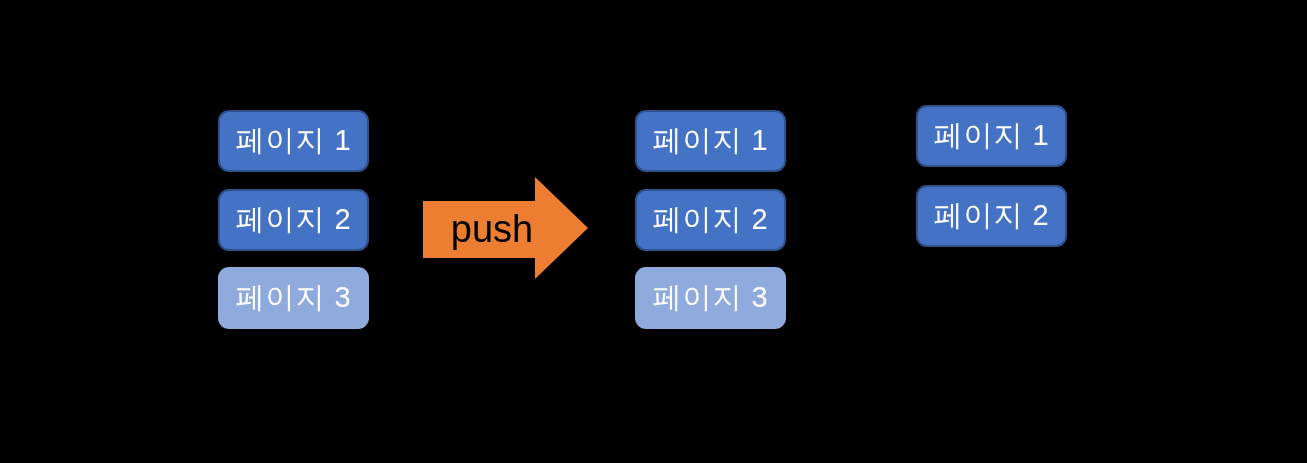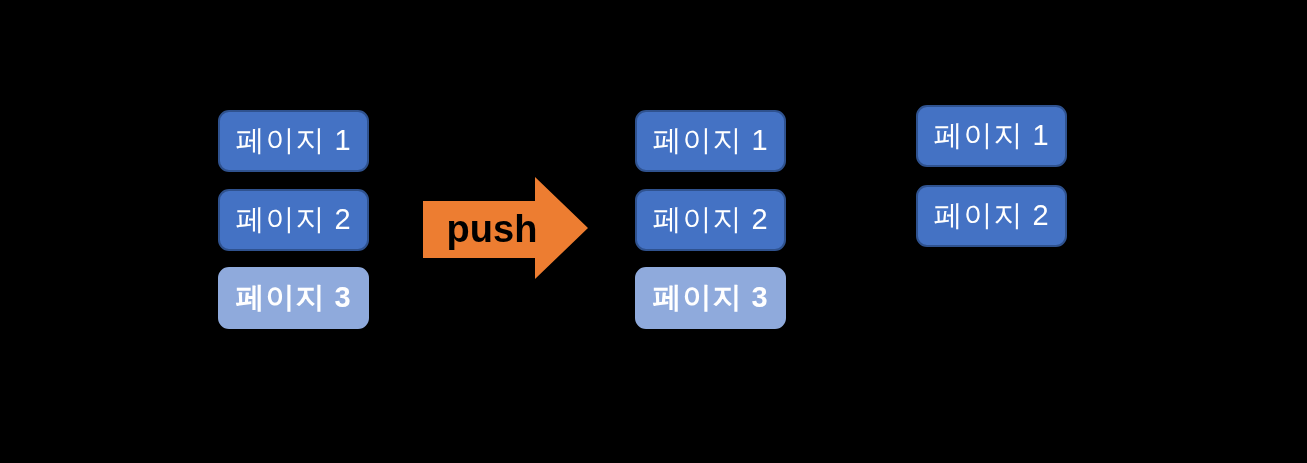--- a/index.html
+++ b/index.html
@@ -23,21 +23,20 @@
     border-radius: 11px;
     background: var(--page-fill, #4472C4);
     border: 2px solid var(--page-border, #2F528F);
     display: flex;
     align-items: center;
     justify-content: center;
   }
   .page-box.light {
     background: var(--page-fill-light, #8FAADC);
     border-color: var(--page-fill-light, #8FAADC);
-    font-weight: bold;
   }
   .page-box .label {
     color: var(--page-text, #FFFFFF);
     font-size: 29px;
     letter-spacing: 1px;
     white-space: nowrap;
   }
   .push-arrow-svg {
     position: absolute;
     left: 423px;
@@ -51,21 +50,21 @@
   .arrow-label {
     position: absolute;
     left: 429px;
     top: 201px;
     width: 126px;
     height: 57px;
     display: flex;
     align-items: center;
     justify-content: center;
     font-size: 38px;
-    font-weight: bold;
+    font-weight: normal;
     color: var(--arrow-label-color, #000000);
     letter-spacing: 0px;
   }
   
   .col-left  { left: 218px; }
   .col-mid   { left: 635px; }
   .col-right { left: 916px; }
   
   .row-1 { top: 110px; }
   .row-2 { top: 189px; }

